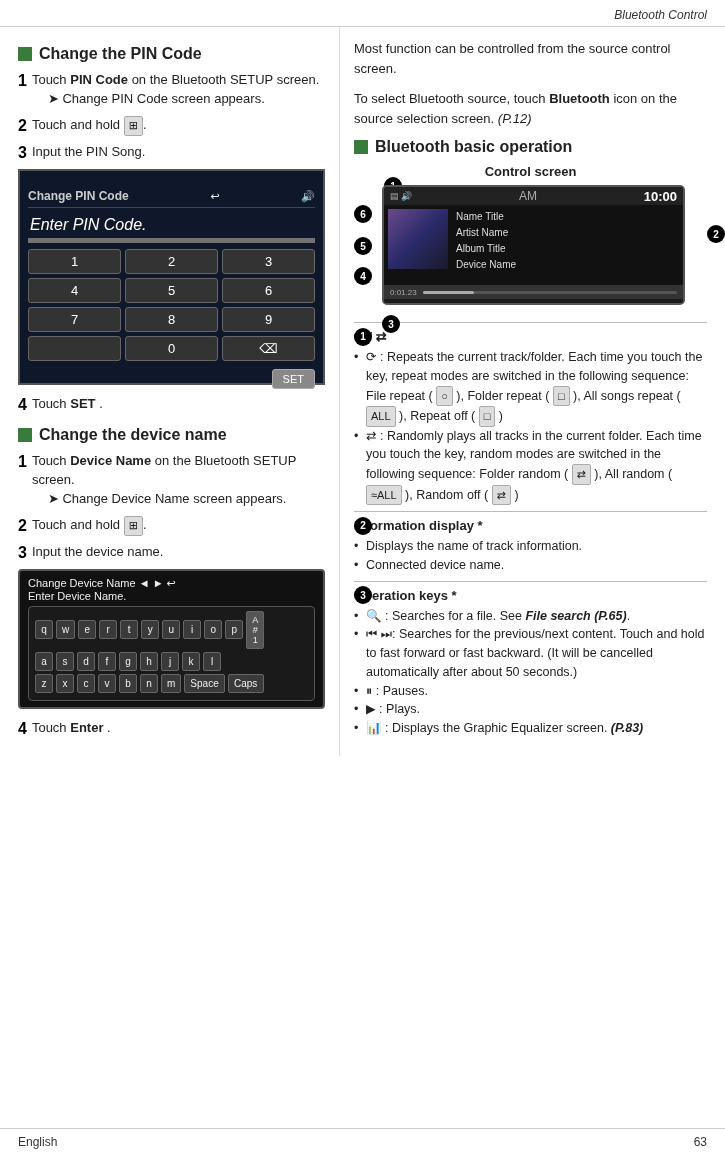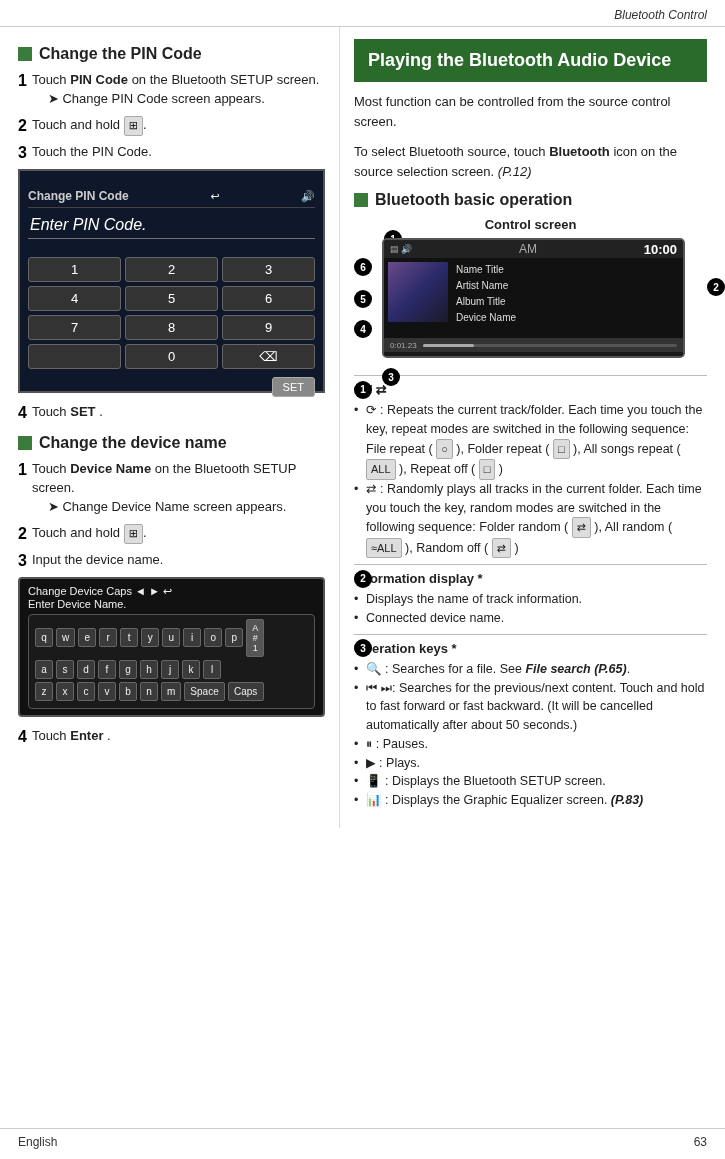--- a/index.html
+++ b/index.html
@@ -146,22 +146,22 @@
       font-size: 11px;
       padding: 3px 10px;
       float: right;
       margin-top: 4px;
     }
     .screen-mockup .input-area {
       font-size: 16px;
       color: #fff;
       font-style: italic;
       padding: 4px 2px;
-      border-bottom: 1px solid #737373;
-      margin-bottom: 18px;
+      border-bottom: 5px solid #737373;
+      margin-bottom: 6px;
     }
 
     
     .keyboard-mockup {
       background: #1a1a1a;
       border: 1px solid #555;
       border-radius: 4px;
       padding: 4px 6px;
       margin-top: 4px;
     }
@@ -384,21 +384,21 @@
     <div class="step">
       <span class="step-num">2</span>
       <div class="step-content">
         Touch and hold <span class="icon-btn">⊞</span>.
       </div>
     </div>
 
     <div class="step">
       <span class="step-num">3</span>
       <div class="step-content">
-        Touch the PIN Code.
+        Input the PIN Song.
       </div>
     </div>
 
     <div class="screen-mockup">
       <div class="header-bar">
         <span class="title-label">Change PIN Code</span>
         <span>↩</span>
         <span>🔊</span>
       </div>
       <div class="input-area">Enter PIN Code.</div>
@@ -450,21 +450,21 @@
 
     <div class="step">
       <span class="step-num">3</span>
       <div class="step-content">
         Input the device name.
       </div>
     </div>
 
     <div class="dev-name-screen">
       <div class="header-bar">
-        <span class="title-label">Change Device Caps</span>
+        <span class="title-label">Change Device Name</span>
         <span>◄ ►</span>
         <span>↩</span>
       </div>
       <div class="input-area">Enter Device Name.</div>
       <div class="keyboard-mockup">
         <div class="kb-row">
           <div class="kb-key">q</div>
           <div class="kb-key">w</div>
           <div class="kb-key">e</div>
           <div class="kb-key">r</div>
@@ -505,21 +505,20 @@
       <span class="step-num">4</span>
       <div class="step-content">
         Touch <b>Enter</b> .
       </div>
     </div>
 
   </div>
 
   <div class="right-col">
 
-    <div class="banner-heading">Playing the Bluetooth Audio Device</div>
 
     <p style="font-size:13px;line-height:1.5;margin-bottom:11px;">
       <span>Most function can be controlled from the source control screen.</span>
     </p>
     <p style="font-size:13px;line-height:1.5;margin-bottom:10px;">
       To select Bluetooth source, touch <b>Bluetooth</b> icon on the source selection screen. <i>(P.12)</i>
     </p>
 
     <div class="section-heading">
       <div class="sq green"></div>
@@ -634,23 +633,20 @@
             <span>⏮ ⏭</span>: Searches for the previous/next content.
             Touch and hold to fast forward or fast backward. (It will be cancelled automatically after about 50 seconds.)
           </li>
           <li>
             <span>⏸</span> : Pauses.
           </li>
           <li>
             <span>▶</span> : Plays.
           </li>
           <li>
-            <span>📱</span> : Displays the Bluetooth SETUP screen.
-          </li>
-          <li>
             <span>📊</span> : Displays the Graphic Equalizer screen. <b><i>(P.83)</i></b>
           </li>
         </ul>
       </div>
 
     </div>
 
   </div>
 
 </div>

